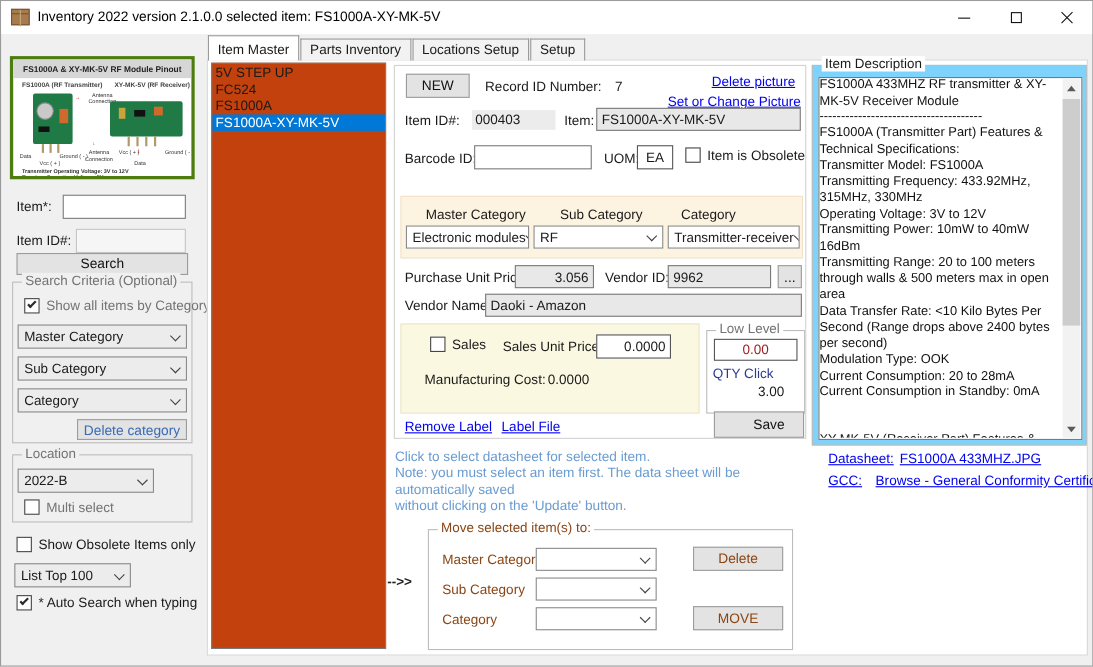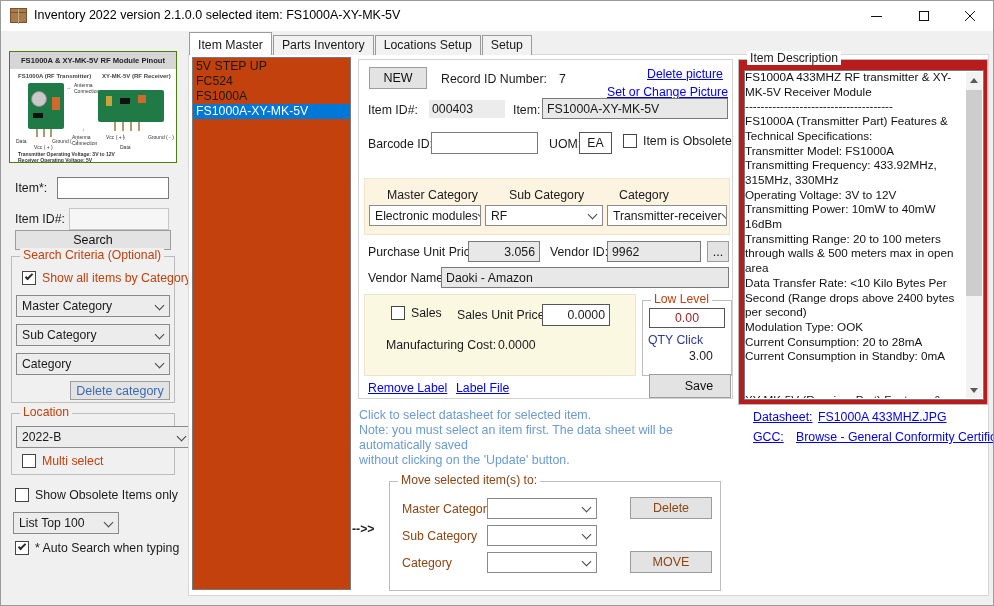--- a/index.html
+++ b/index.html
@@ -13,21 +13,21 @@
   .app-icon { position:absolute; left:9px; top:7px; width:17px; height:15px; background:#a67c4e; border:1px solid #7a5230; }
   .app-icon::before { content:""; position:absolute; left:0; top:3px; width:15px; height:1px; background:#7a5230; }
   .app-icon::after { content:""; position:absolute; left:7px; top:0; width:1px; height:15px; background:#c9a87a; }
   .title-text { position:absolute; left:33px; top:7px; font-size:12.5px; color:#000; white-space:nowrap; }
   .win-btn { position:absolute; top:0; width:42px; height:30px; display:flex; align-items:center; justify-content:center; }
   .ic-min { width:11px; height:1px; background:#111; }
   .ic-max { width:10px; height:10px; border:1px solid #111; }
 
   
   .label { font-size:12.3px; color:#1a1a1a; white-space:nowrap; }
-  .blue { color:#c2410c; }
+  .blue { color:#737373; }
   .notetext { color:#6a9bd1; }
   .brown { color:#8b4513; }
   .input { background:#fff; border:1px solid #7a7a7a; font-size:12.3px; padding:0 4px; display:flex; align-items:center; }
   .input.gray { background:#e8e8e8; }
   .input.disabled { background:#f6f6f6; border-color:#c6c6c6; }
   .input.right { justify-content:flex-end; }
   .input.center { justify-content:center; }
   .btn { background:#e3e3e3; border:1px solid #9c9c9c; display:flex; align-items:center; justify-content:center; font-size:12.5px; color:#111; cursor:default; }
   .link { color:#0000ee; text-decoration:underline; font-size:12.3px; white-space:nowrap; cursor:pointer; }
   .group { border:1px solid #bcbcbc; }
@@ -62,21 +62,21 @@
   .sbar { position:absolute; top:1px; right:1px; bottom:1px; width:16px; background:#f2f2f2; }
   .sb-up, .sb-dn { position:absolute; left:0; width:16px; height:16px; display:flex; align-items:center; justify-content:center; }
   .sb-up { top:0; } .sb-dn { bottom:0; }
   .tri-up { width:0; height:0; border-left:4px solid transparent; border-right:4px solid transparent; border-bottom:5px solid #5a5a5a; }
   .tri-dn { width:0; height:0; border-left:4px solid transparent; border-right:4px solid transparent; border-top:5px solid #5a5a5a; }
   .sb-thumb { position:absolute; left:0; top:18px; width:16px; height:206px; background:#cdcdcd; }
 
   .desc-text { position:absolute; left:744px; top:69px; width:220px; height:328px; font-size:11.7px; line-height:14.7px; white-space:pre-wrap; overflow:hidden; color:#111; }
 
   
-  .pinout { position:absolute; left:8px; top:50px; width:168px; height:112px; background:#fff; border:1px solid #4d7c0f; overflow:hidden; }
+  .pinout { position:absolute; left:8px; top:50px; width:168px; height:112px; background:#fff; border:3px solid #4d7c0f; overflow:hidden;text-align:center; }
   .pin-head { position:absolute; left:0; top:0; width:100%; height:17px; background:#d6d6d6; display:flex; align-items:center; justify-content:center; font-size:7.6px; font-weight:bold; color:#222; }
   .tiny { position:absolute; font-size:6px; color:#444; font-weight:bold; white-space:nowrap; }
   .micro { position:absolute; font-size:5px; color:#333; white-space:nowrap; }
   .pcb { position:absolute; background:#1f7a46; border-radius:2px; }
   .pinline { position:absolute; width:2px; background:#b09a6a; }
   .red { color:#cc2222; font-weight:bold; }
 </style>
 </head>
 <body>
 
@@ -160,21 +160,21 @@
     </div>
     <div class="combo gray abs" style="left:4px; top:96px; width:154px; height:22px;">
       <span>Category</span>
       <span class="chev"></span>
     </div>
     <div class="abs btn" style="left:58px; top:124px; width:100px; height:19px; color:#3a6bb5;">Delete category</div>
   </div>
 
   <div class="abs group" style="left:10px; top:412px; width:164px; height:62px;">
     <div class="group-title on-gray blue">Location</div>
-    <div class="combo gray abs" style="left:4px; top:12px; width:176px; height:22px;">
+    <div class="combo gray abs" style="left:4px; top:12px; width:124px; height:22px;">
       <span>2022-B</span>
       <span class="chev"></span>
     </div>
     <div class="abs" style="left:10px; top:40px; display:flex; align-items:center; gap:6px;">
       <span class="cb"></span>
       <span class="label blue">Multi select</span>
     </div>
   </div>
 
   <div class="abs" style="left:14px; top:487px; display:flex; align-items:center; gap:6px;">
@@ -294,21 +294,21 @@
       <span class="chev"></span>
     </div>
     <div class="abs label brown" style="left:12px; top:74px;">Category</div>
     <div class="combo abs" style="left:97px; top:70px; width:110px; height:21px;">
       <span></span>
       <span class="chev"></span>
     </div>
     <div class="abs btn" style="left:240px; top:69px; width:82px; height:22px; color:#8b4513;">MOVE</div>
   </div>
 
-  <div class="abs group" style="left:737px; top:58px; width:250px; height:346px; background:#b91c1c;">
+  <div class="abs group" style="left:737px; top:58px; width:250px; height:346px; background:#7dd3fc;">
     <div class="group-title on-white">Item Description</div>
     <div class="abs" style="left:5px; top:10px; width:240px; height:330px; background:#fff; border:1px solid #7a7a7a;">
       <div class="sbar">
         <div class="sb-up">
             <div class="tri-up"></div>
           </div>
         <div class="sb-thumb"></div>
         <div class="sb-dn">
             <div class="tri-dn"></div>
           </div>

